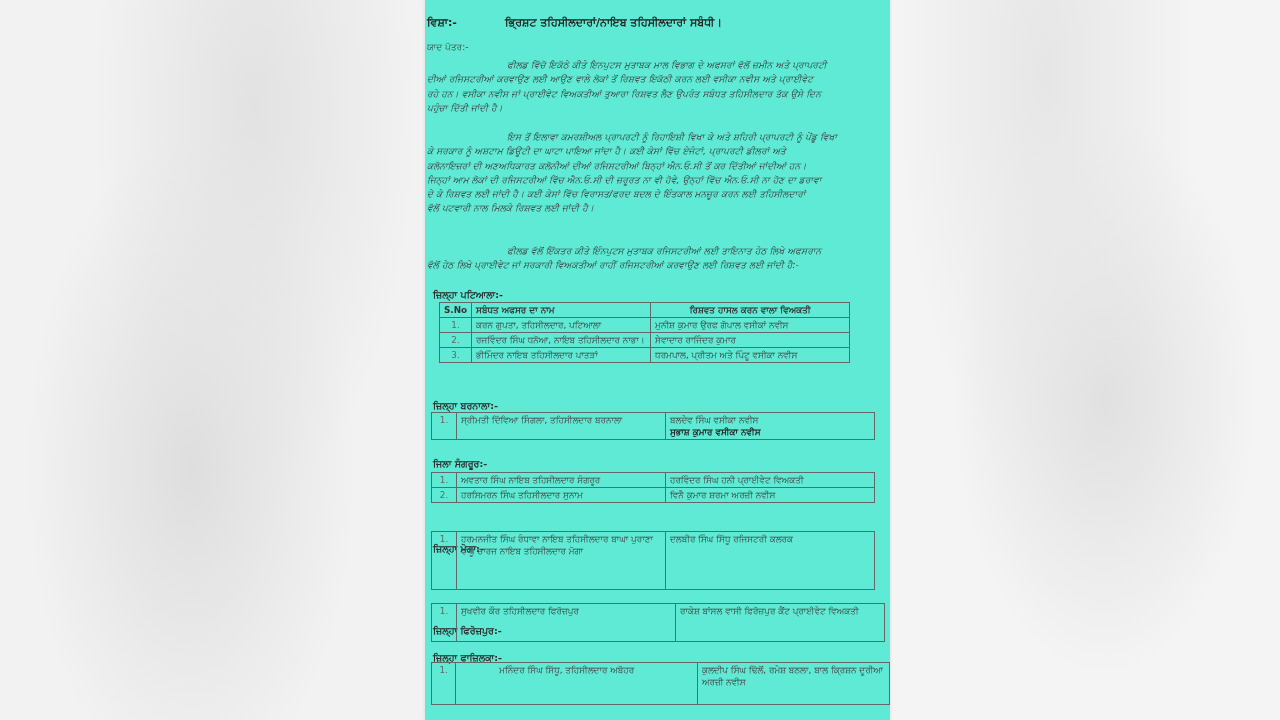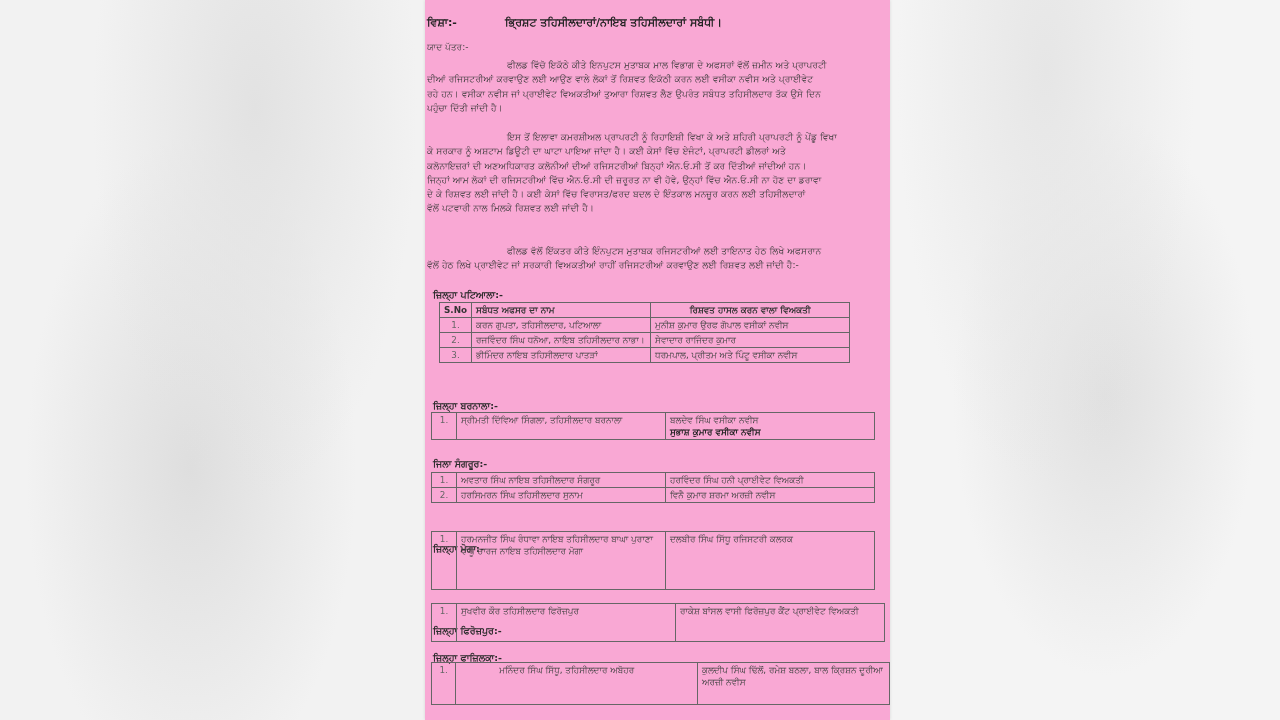--- a/index.html
+++ b/index.html
@@ -17,31 +17,31 @@
   }
   .bg-blur-right {
     position:absolute; left:890px; top:0; width:390px; height:720px;
     background:
       radial-gradient(ellipse at 40% 10%, #e6e6e6 0%, rgba(240,240,240,0) 45%),
       radial-gradient(ellipse at 55% 55%, #e0e0e0 0%, rgba(240,240,240,0) 50%),
       #f4f4f4;
   }
   .page {
     position:absolute; left:425px; top:0; width:465px; height:720px;
-    background:#f9a8d4; color:#333;
+    background:#5eead4; color:#333;
     box-shadow: 0 0 3px rgba(0,0,0,0.12);
     overflow:hidden;
   }
   .subject-row { position:absolute; top:16px; left:0; width:100%; font-size:11px; font-weight:bold; color:#222; }
   .subject-label { position:absolute; left:2px; }
   .subject-text { position:absolute; left:80px; }
   .memo-label { position:absolute; top:42px; left:2px; font-size:9px; color:#444; }
   .para {
     position:absolute; left:2px; width:458px; font-size:9px; line-height:14.3px;
-    color:#3a3a3a; text-align:justify; letter-spacing:0.1px;
+    color:#3a3a3a; text-align:justify; letter-spacing:0.1px;font-style:italic;
   }
   .para .line { display:block; white-space:nowrap; overflow:hidden; }
   .para .indent { padding-left:80px; }
   .p1 { top:58px; }
   .p2 { top:130px; }
   .p3 { top:244px; }
 
   .district-title { position:absolute; left:8px; font-size:9.5px; font-weight:bold; color:#2a2a2a; }
   table.dt {
     position:absolute; border-collapse:collapse; font-size:8.8px; color:#444;

